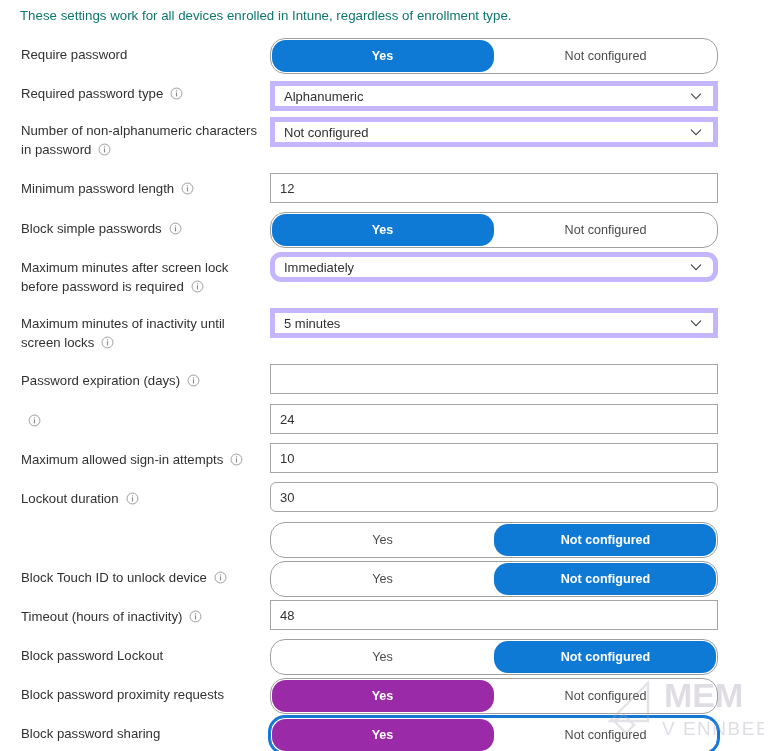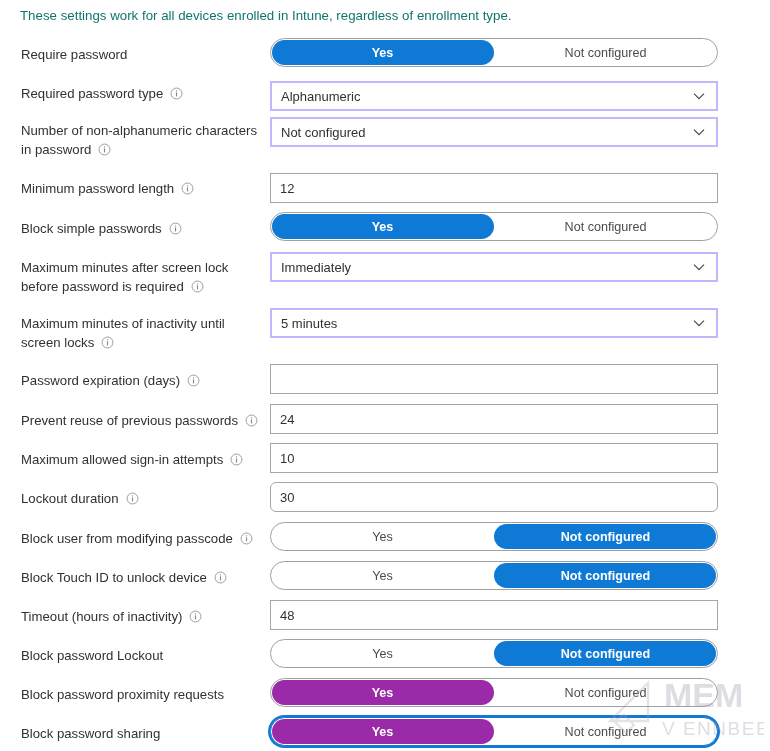--- a/index.html
+++ b/index.html
@@ -83,42 +83,42 @@
     display: flex;
     align-items: center;
     padding: 0 9px;
     font-size: 13px;
     color: #323130;
   }
 
   
   .sel {
     height: 30px;
-    border: 2px solid #c4b5fd;
+    border: 5px solid #c4b5fd;
     background: #ffffff;
     box-sizing: border-box;
     display: flex;
     align-items: center;
     justify-content: space-between;
     padding: 0 9px 0 9px;
     font-size: 13px;
     color: #323130;
   }
   .sel .chev {
     width: 16px;
     height: 16px;
     flex: 0 0 auto;
     color: #4a4a4a;
   }
   .sel .chev svg { display: block; }
 
   
   .toggle {
     position: relative;
-    height: 29px;
+    height: 36px;
     border: 1px solid #a0a0a0;
     border-radius: 15px;
     background: #ffffff;
     box-sizing: border-box;
     display: flex;
     align-items: stretch;
     overflow: visible;
   }
   .toggle.focused {
     box-shadow: 0 0 0 2px #1278d4;
@@ -217,21 +217,21 @@
         <div class="opt on">Yes</div>
         <div class="opt">Not configured</div>
       </div>
     </div>
     <div class="row">
       <div class="row-label" style="top: 258px;"><span class="lbl-text">Maximum minutes after screen lock before password is required</span><span class="info-icon"><svg width="13" height="13" viewBox="0 0 16 16" aria-hidden="true">
             <circle cx="8" cy="8" r="6.7" fill="none" stroke="#8a8886" stroke-width="1"></circle>
             <circle cx="8" cy="4.7" r="0.85" fill="#8a8886"></circle>
             <rect x="7.3" y="6.6" width="1.4" height="5" fill="#8a8886"></rect>
           </svg></span></div>
-      <div class="ctrl sel" style="top: 252px;">
+      <div class="ctrl sel" style="top: 252px; border-radius: 11px;">
         <span>Immediately</span>
         <span class="chev">
           <svg width="16" height="16" viewBox="0 0 16 16" aria-hidden="true">
             <path d="M3 5.6 L8 10.6 L13 5.6" fill="none" stroke="#4a4a4a" stroke-width="1.2"></path>
           </svg>
         </span>
       </div>
     </div>
     <div class="row">
       <div class="row-label" style="top: 314px;"><span class="lbl-text">Maximum minutes of inactivity until screen locks</span><span class="info-icon"><svg width="13" height="13" viewBox="0 0 16 16" aria-hidden="true">
@@ -252,21 +252,21 @@
       <div class="row-label" style="top: 371px;"><span class="lbl-text">Password expiration (days)</span><span class="info-icon"><svg width="13" height="13" viewBox="0 0 16 16" aria-hidden="true">
             <circle cx="8" cy="8" r="6.7" fill="none" stroke="#8a8886" stroke-width="1"></circle>
             <circle cx="8" cy="4.7" r="0.85" fill="#8a8886"></circle>
             <rect x="7.3" y="6.6" width="1.4" height="5" fill="#8a8886"></rect>
           </svg></span></div>
       <div class="ctrl txt" style="top: 364px;">
         <span></span>
       </div>
     </div>
     <div class="row">
-      <div class="row-label" style="top: 411px;"><span class="lbl-text">Prevent reuse of previous passwords</span><span class="info-icon"><svg width="13" height="13" viewBox="0 0 16 16" aria-hidden="true">
+      <div class="row-label" style="top: 411px;"><span class="info-icon"><svg width="13" height="13" viewBox="0 0 16 16" aria-hidden="true">
             <circle cx="8" cy="8" r="6.7" fill="none" stroke="#8a8886" stroke-width="1"></circle>
             <circle cx="8" cy="4.7" r="0.85" fill="#8a8886"></circle>
             <rect x="7.3" y="6.6" width="1.4" height="5" fill="#8a8886"></rect>
           </svg></span></div>
       <div class="ctrl txt" style="top: 404px;">
         <span>24</span>
       </div>
     </div>
     <div class="row">
       <div class="row-label" style="top: 450px;"><span class="lbl-text">Maximum allowed sign-in attempts</span><span class="info-icon"><svg width="13" height="13" viewBox="0 0 16 16" aria-hidden="true">
@@ -282,25 +282,20 @@
       <div class="row-label" style="top: 489px;"><span class="lbl-text">Lockout duration</span><span class="info-icon"><svg width="13" height="13" viewBox="0 0 16 16" aria-hidden="true">
             <circle cx="8" cy="8" r="6.7" fill="none" stroke="#8a8886" stroke-width="1"></circle>
             <circle cx="8" cy="4.7" r="0.85" fill="#8a8886"></circle>
             <rect x="7.3" y="6.6" width="1.4" height="5" fill="#8a8886"></rect>
           </svg></span></div>
       <div class="ctrl txt" style="top: 482px; border-radius: 6px;">
         <span>30</span>
       </div>
     </div>
     <div class="row">
-      <div class="row-label" style="top: 529px;"><span class="lbl-text">Block user from modifying passcode</span><span class="info-icon"><svg width="13" height="13" viewBox="0 0 16 16" aria-hidden="true">
-            <circle cx="8" cy="8" r="6.7" fill="none" stroke="#8a8886" stroke-width="1"></circle>
-            <circle cx="8" cy="4.7" r="0.85" fill="#8a8886"></circle>
-            <rect x="7.3" y="6.6" width="1.4" height="5" fill="#8a8886"></rect>
-          </svg></span></div>
       <div class="ctrl toggle" style="top: 522px;">
         <div class="fill right"></div>
         <div class="opt">Yes</div>
         <div class="opt on">Not configured</div>
       </div>
     </div>
     <div class="row">
       <div class="row-label" style="top: 568px;"><span class="lbl-text">Block Touch ID to unlock device</span><span class="info-icon"><svg width="13" height="13" viewBox="0 0 16 16" aria-hidden="true">
             <circle cx="8" cy="8" r="6.7" fill="none" stroke="#8a8886" stroke-width="1"></circle>
             <circle cx="8" cy="4.7" r="0.85" fill="#8a8886"></circle>

